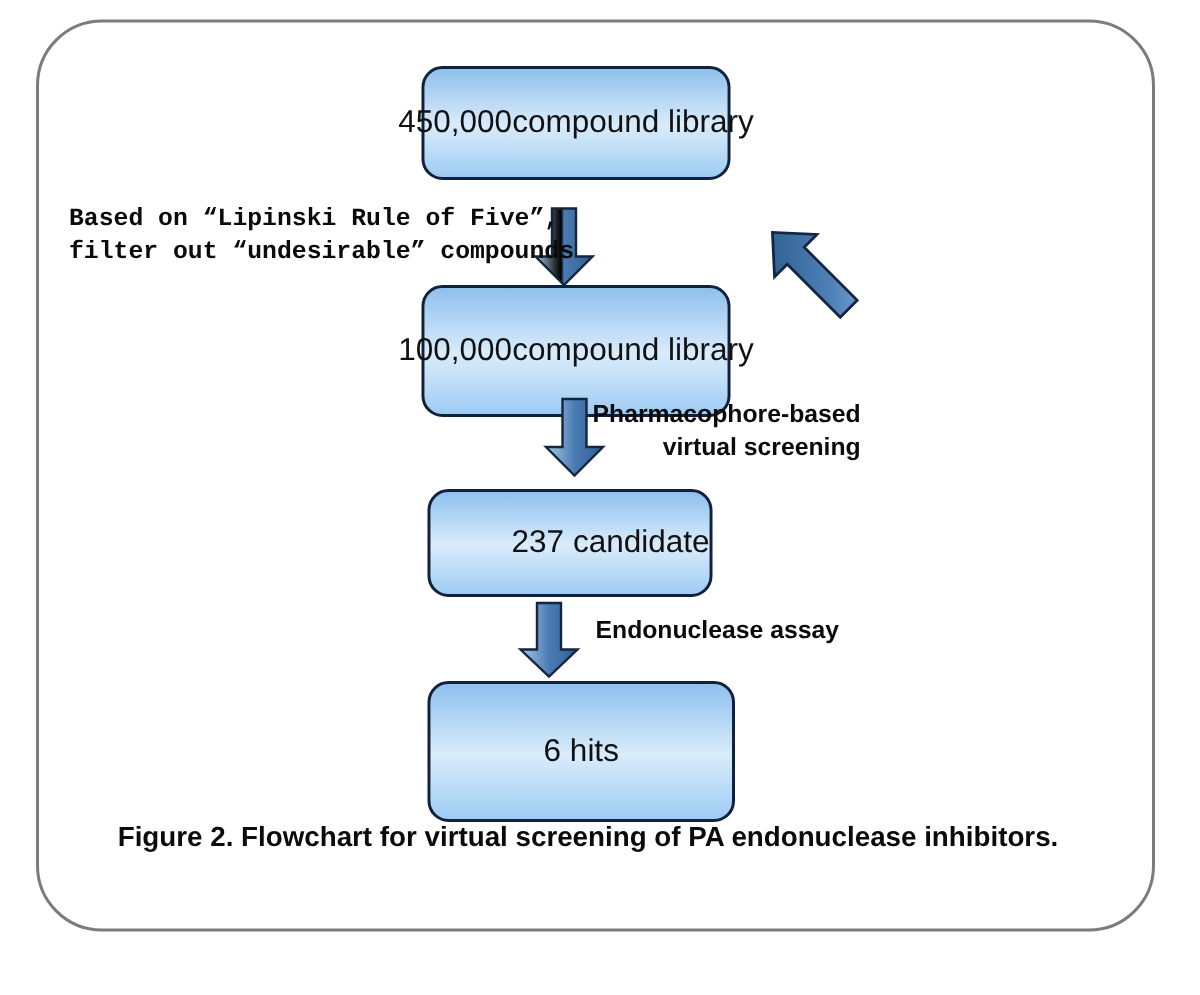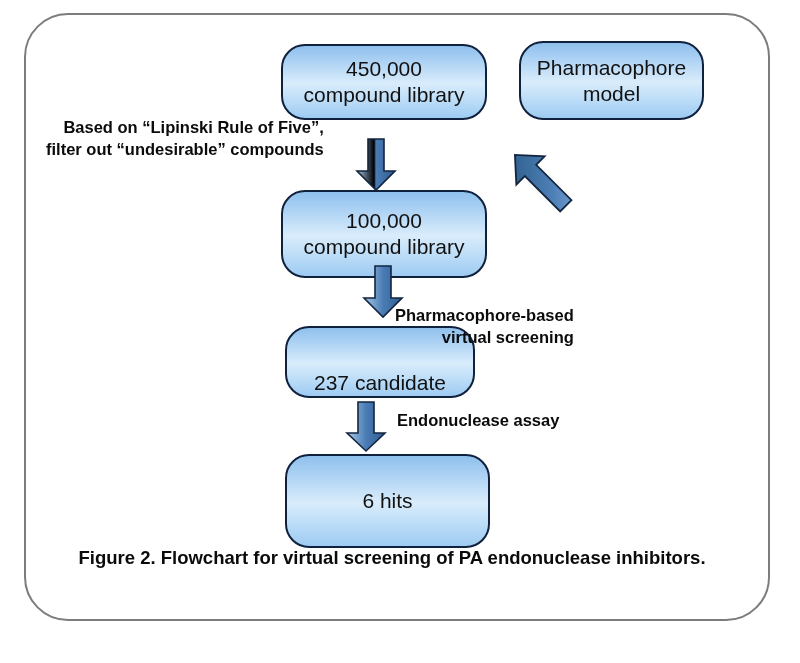--- a/index.html
+++ b/index.html
@@ -33,29 +33,29 @@
     border-radius: 44px;
     box-sizing: border-box;
     background: #ffffff;
   }
 
   
   .flowbox {
     position: absolute;
     box-sizing: border-box;
     border: 2px solid #10213e;
-    border-radius: 24px;
+    border-radius: 14px;
     background: linear-gradient(to bottom,
                 #8fc0ec 0%,
                 #a8cff3 18%,
                 #d9ecfb 52%,
                 #b9dbf7 78%,
                 #9ecbf2 100%);
     display: flex;
-    flex-direction: column;
+    flex-direction: row;
     align-items: center;
     justify-content: center;
     color: #111111;
     font-family: "Liberation Sans", sans-serif;
     font-size: 21px;
     line-height: 1.22;
     text-align: center;
     white-space: nowrap;
   }
   .flowbox .ln { display: block; }
@@ -80,22 +80,22 @@
   
   .note {
     position: absolute;
     font-family: "Liberation Sans", sans-serif;
     font-weight: bold;
     font-size: 16.5px;
     line-height: 1.32;
     color: #0b0b0b;
     white-space: nowrap;
   }
-  #note-lipinski { left: 46px;  top: 117px; text-align: right; }
-  #note-vs       { left: 395px; top: 266px; text-align: center; margin-top: 39px; }
+  #note-lipinski { left: 46px;  top: 135px; text-align: left; font-family: Liberation Mono, monospace; }
+  #note-vs       { left: 395px; top: 266px; text-align: center; }
   #note-assay    { left: 397px; top: 410px; text-align: center; }
   .note .ln { display: block; }
   #note-vs .ln:nth-child(2) { text-align: right; }
 
   
   .caption {
     position: absolute;
     left: 62px;
     top: 545px;
     width: 660px;
@@ -112,24 +112,20 @@
 
 <div id="figure-root">
 
   <div class="frame"></div>
 
   <div class="flowbox" id="box-450k">
     <span class="ln">450,000</span>
     <span class="ln">compound library</span>
   </div>
 
-  <div class="flowbox" id="box-pharm">
-    <span class="ln">Pharmacophore</span>
-    <span class="ln">model</span>
-  </div>
 
   <div class="flowbox" id="box-100k">
     <span class="ln">100,000</span>
     <span class="ln">compound library</span>
   </div>
 
   <div class="flowbox" id="box-237">
     <span class="ln">237 candidate</span>
   </div>
 

